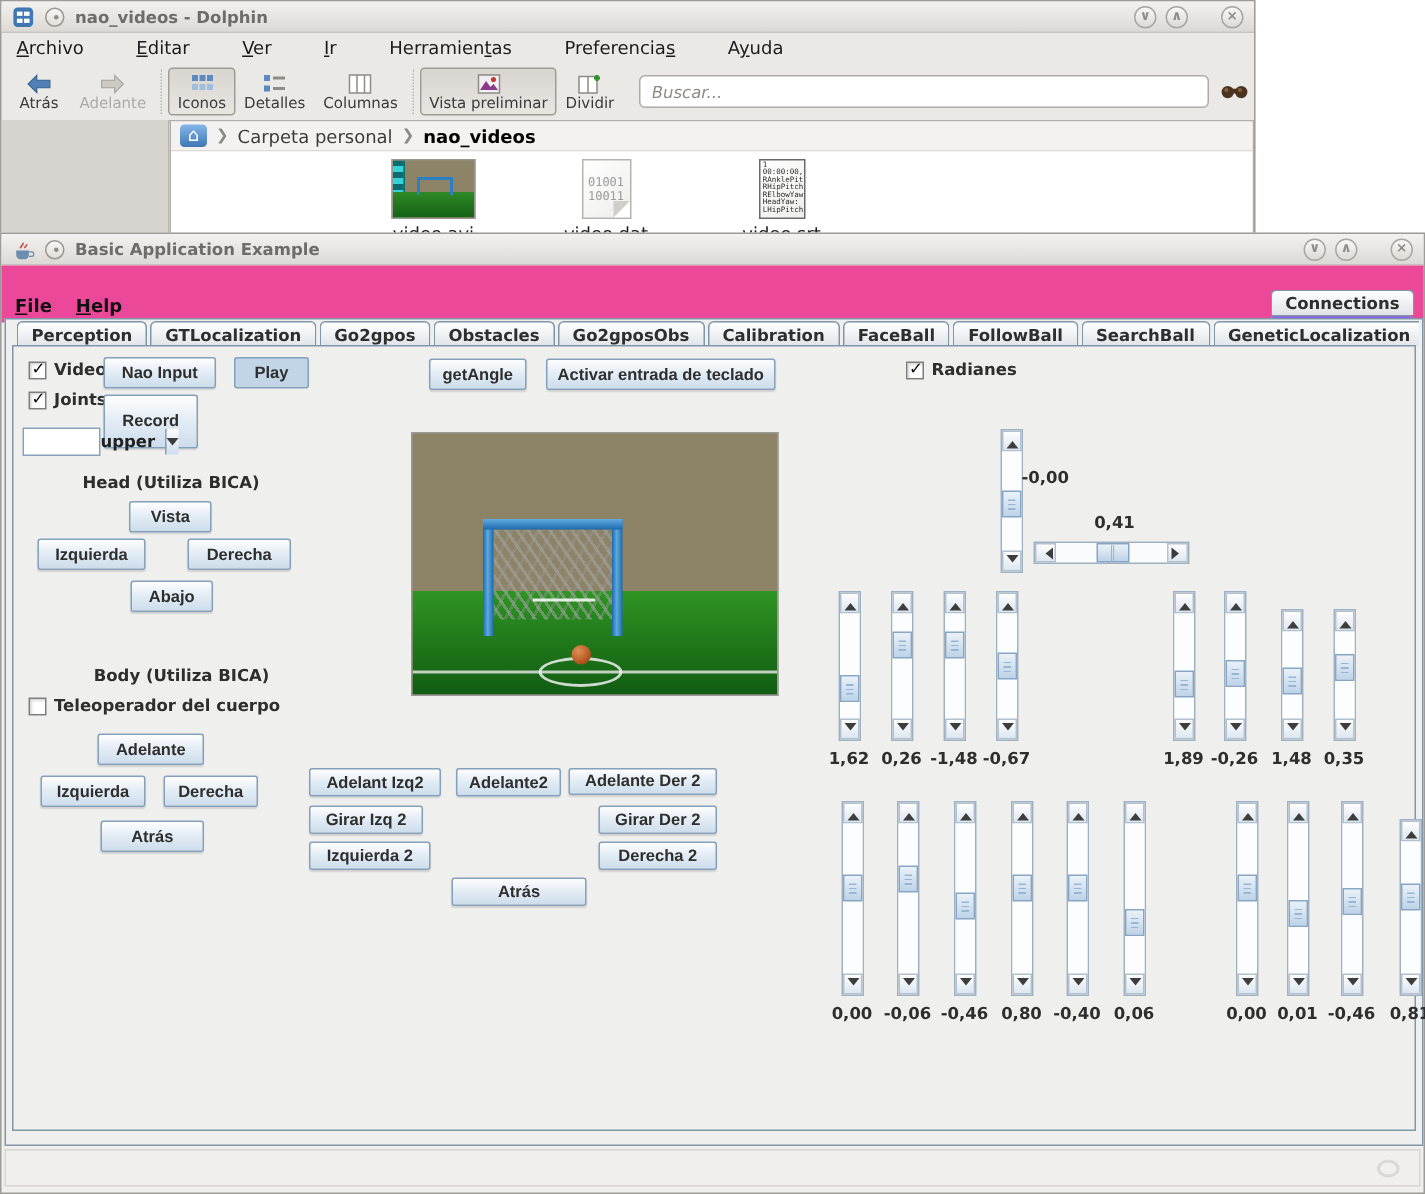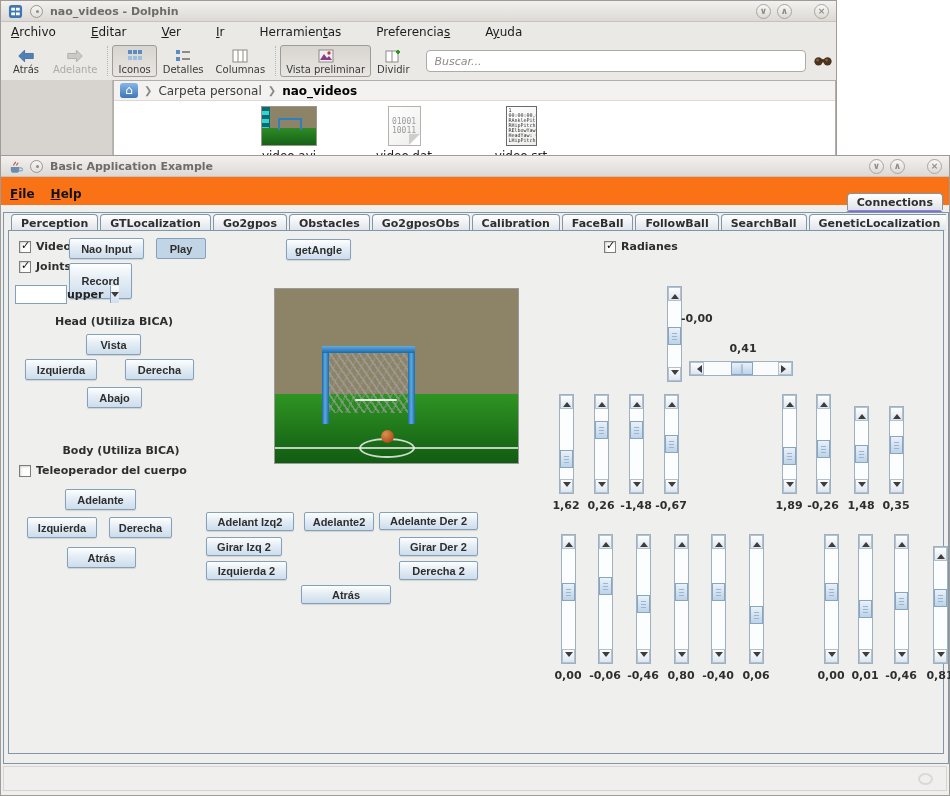--- a/index.html
+++ b/index.html
@@ -41,21 +41,21 @@
   .thumb-avi .g { position:absolute; left:0; right:0; bottom:0; height:45%; background:linear-gradient(#2f8a27,#156215); }
   .thumb-avi .goal { position:absolute; left:16px; top:11px; width:24px; height:12px; border:2px solid #2e7fc2; border-bottom:none; }
   .thumb-avi .strip { position:absolute; left:0; top:0; bottom:0; width:8px; background:repeating-linear-gradient(#0b6b6d 0 4px,#35d3d6 4px 8px); border-right:1px solid #0b6b6d; }
   .page-icon { position:relative; background:linear-gradient(135deg,#ffffff,#ededec); border:1px solid #b5b3b0; font-family:"DejaVu Sans Mono",monospace; overflow:hidden; }
   .page-icon.dat { width:33px; height:40px; display:flex; flex-direction:column; align-items:center; justify-content:center; color:#9b9b9b; font-size:8px; line-height:9px; }
   .page-icon.dat::after { content:""; position:absolute; right:0; bottom:0; width:11px; height:11px; background:linear-gradient(315deg,#ffffff 48%,#cfcecb 52%); }
   .page-icon.srt { width:31px; height:40px; border-color:#6a6a6a; padding:1px 2px; font-size:5px; line-height:5px; color:#2a2a2a; white-space:pre; }
 
   
   .app-window { background:#efefee; }
-  .app-menubar { display:flex; gap:16px; padding:10px 9px 4px; font-size:12px; font-weight:bold; color:#111; background:#f97316; }
+  .app-menubar { display:flex; gap:16px; padding:20px 9px 4px; font-size:12px; font-weight:bold; color:#111; background:#ec4899; }
   .jtabs { position:absolute; display:flex; align-items:flex-end; white-space:nowrap; overflow:hidden; }
   .jtab { font-size:11px; font-weight:bold; color:#2e2e2e; padding:2px 9px 3px; background:linear-gradient(#ffffff,#dfe3e8); border:1px solid #8296aa; border-bottom:none; border-radius:4px 4px 0 0; margin-right:2px; height:17px; }
   .jtab.selected { background:#8b5cf6; height:19px; padding-top:4px; }
   .jpanel { position:absolute; border:1px solid #8296aa; background:#efefee; }
   .jbtn { position:absolute; display:flex; align-items:center; justify-content:center; font-size:11px; font-weight:bold; color:#2e2e2e; background:linear-gradient(#fefefe,#e4edf5 45%,#cdddec); border:1px solid #85a0ba; border-radius:2px; box-shadow:0 1px 1px rgba(0,0,0,.12); }
   .jbtn.pressed { background:#c2d5e7; box-shadow:none; }
   .jcheck { position:absolute; display:flex; align-items:center; gap:5px; font-size:11px; font-weight:bold; color:#2e2e2e; }
   .jcheck .box { width:12px; height:12px; background:#fff; border:1px solid #7d7d7d; position:relative; box-shadow:inset 1px 1px 2px rgba(0,0,0,.18); }
   .jcheck .mark { position:absolute; left:1px; top:-3px; font-size:11px; color:#0a0a0a; }
   .jlabel { position:absolute; font-size:11px; font-weight:bold; color:#2e2e2e; text-align:center; }
@@ -325,20 +325,21 @@
   <label class="jcheck" style="left:18px;top:308px;">
     <span class="box"></span>
     <span>Teleoperador del cuerpo</span>
   </label>
   <button class="jbtn" style="left:64px;top:333px;width:71px;height:21px;">Adelante</button>
   <button class="jbtn" style="left:26px;top:361px;width:70px;height:21px;">Izquierda</button>
   <button class="jbtn" style="left:108px;top:361px;width:63px;height:21px;">Derecha</button>
   <button class="jbtn" style="left:66px;top:391px;width:69px;height:21px;">Atrás</button>
 
   <button class="jbtn" style="left:285px;top:83px;width:65px;height:21px;">getAngle</button>
+  <button class="jbtn" style="left:363px;top:83px;width:153px;height:21px;">Activar entrada de teclado</button>
   <label class="jcheck" style="left:603px;top:84px;">
     <span class="box">
         <span class="mark">✓</span>
       </span>
     <span>Radianes</span>
   </label>
 
   <div class="scene">
     <div class="ground"></div>
     <div class="net"></div>

